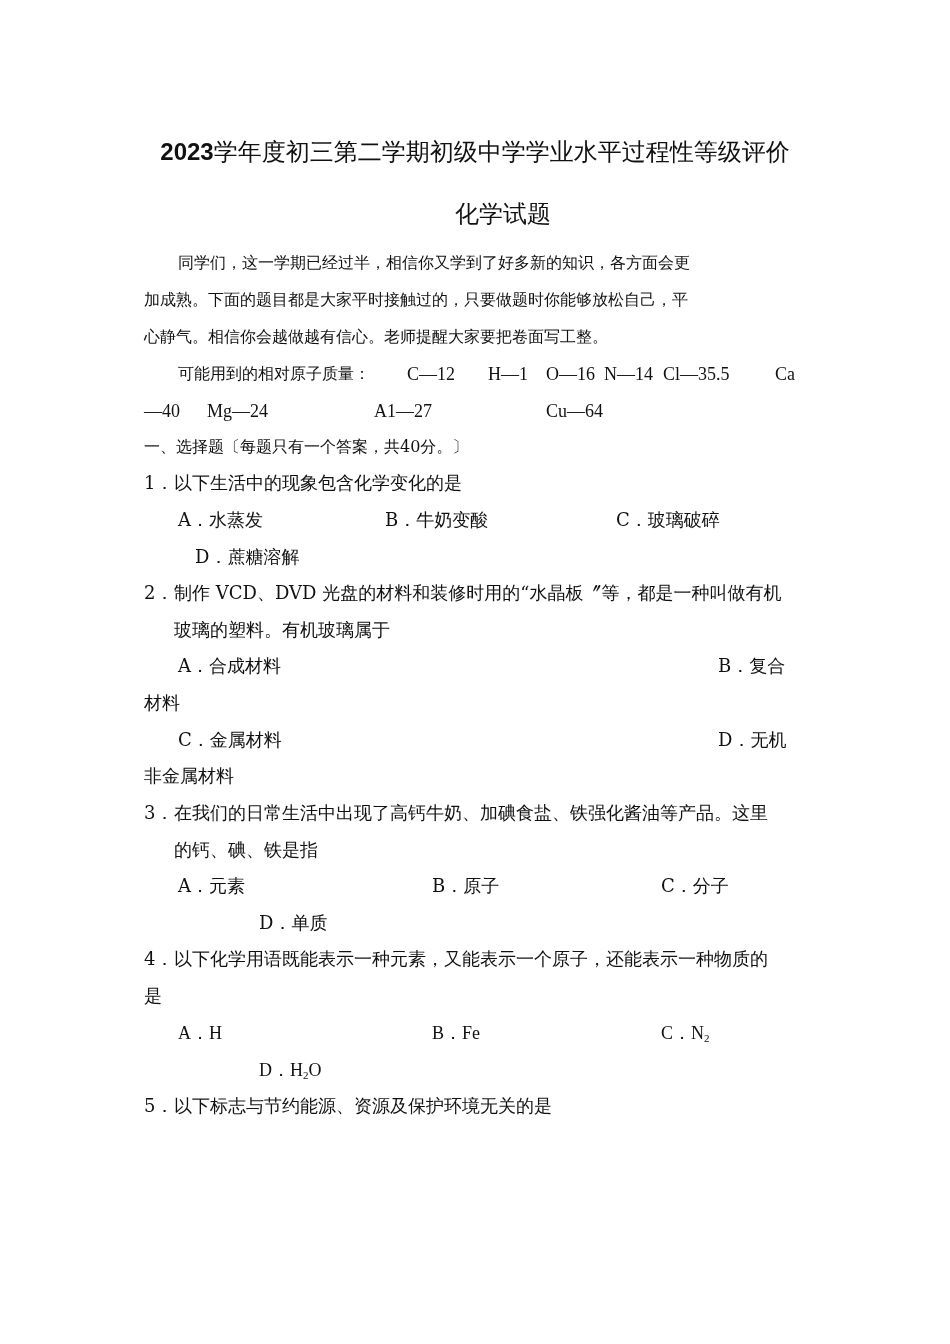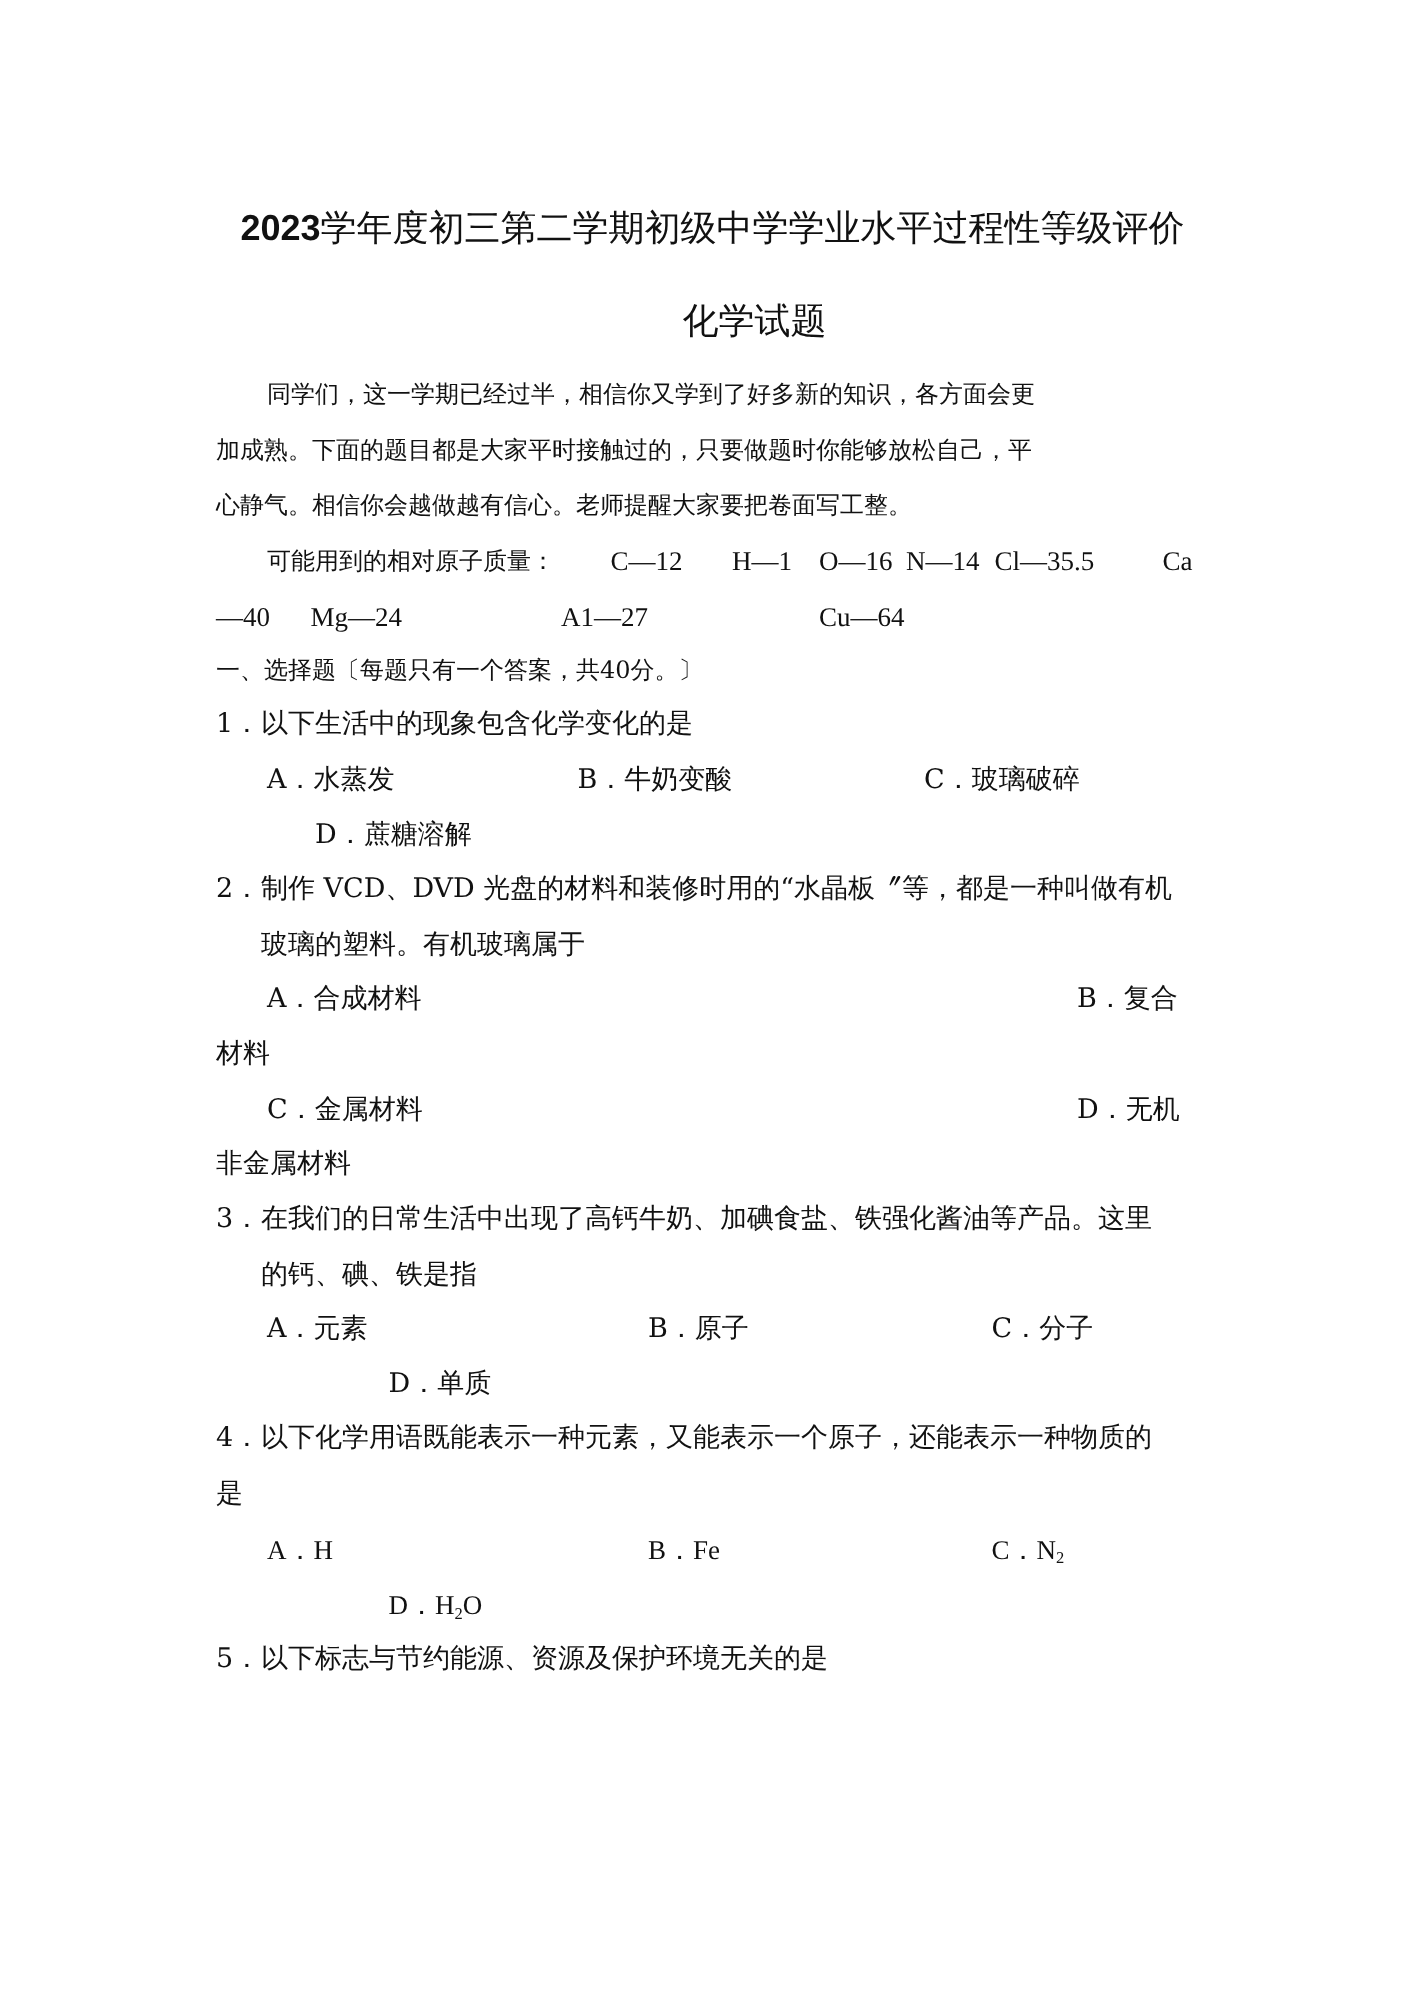--- a/index.html
+++ b/index.html
@@ -42,21 +42,21 @@
   <span class="abs latin" style="left:374px; top:399px;">A1—27</span>
   <span class="abs latin" style="left:546px; top:399px;">Cu—64</span>
 
   <div class="line" style="left:144px; top:435px;">一、选择题〔每题只有一个答案，共40分。〕</div>
 
   <span class="abs" style="left:144px; top:471px;">1．</span>
   <span class="abs" style="left:174px; top:471px;">以下生活中的现象包含化学变化的是</span>
   <span class="abs" style="left:178px; top:508px;"><span>A．</span><span>水蒸发</span></span>
   <span class="abs" style="left:374px; top:508px;margin-left:11px;"><span>B．</span><span>牛奶变酸</span></span>
   <span class="abs" style="left:604px; top:508px;margin-left:12px;"><span>C．</span><span>玻璃破碎</span></span>
-  <span class="abs" style="left:210px; top:545px;"><span>D．</span><span>蔗糖溶解</span></span>
+  <span class="abs" style="left:195px; top:545px;"><span>D．</span><span>蔗糖溶解</span></span>
 
   <span class="abs" style="left:144px; top:581px;">2．</span>
   <span class="abs" style="left:174px; top:581px;">制作 VCD、DVD 光盘的材料和装修时用的“水晶板〞等，都是一种叫做有机</span>
   <span class="abs" style="left:174px; top:618px;">玻璃的塑料。有机玻璃属于</span>
   <span class="abs" style="left:178px; top:654px;"><span>A．</span><span>合成材料</span></span>
   <span class="abs" style="left:718px; top:654px;"><span>B．</span><span>复合</span></span>
   <span class="abs" style="left:144px; top:691px;">材料</span>
   <span class="abs" style="left:178px; top:728px;"><span>C．</span><span>金属材料</span></span>
   <span class="abs" style="left:718px; top:728px;"><span>D．</span><span>无机</span></span>
   <span class="abs" style="left:144px; top:764px;">非金属材料</span>

